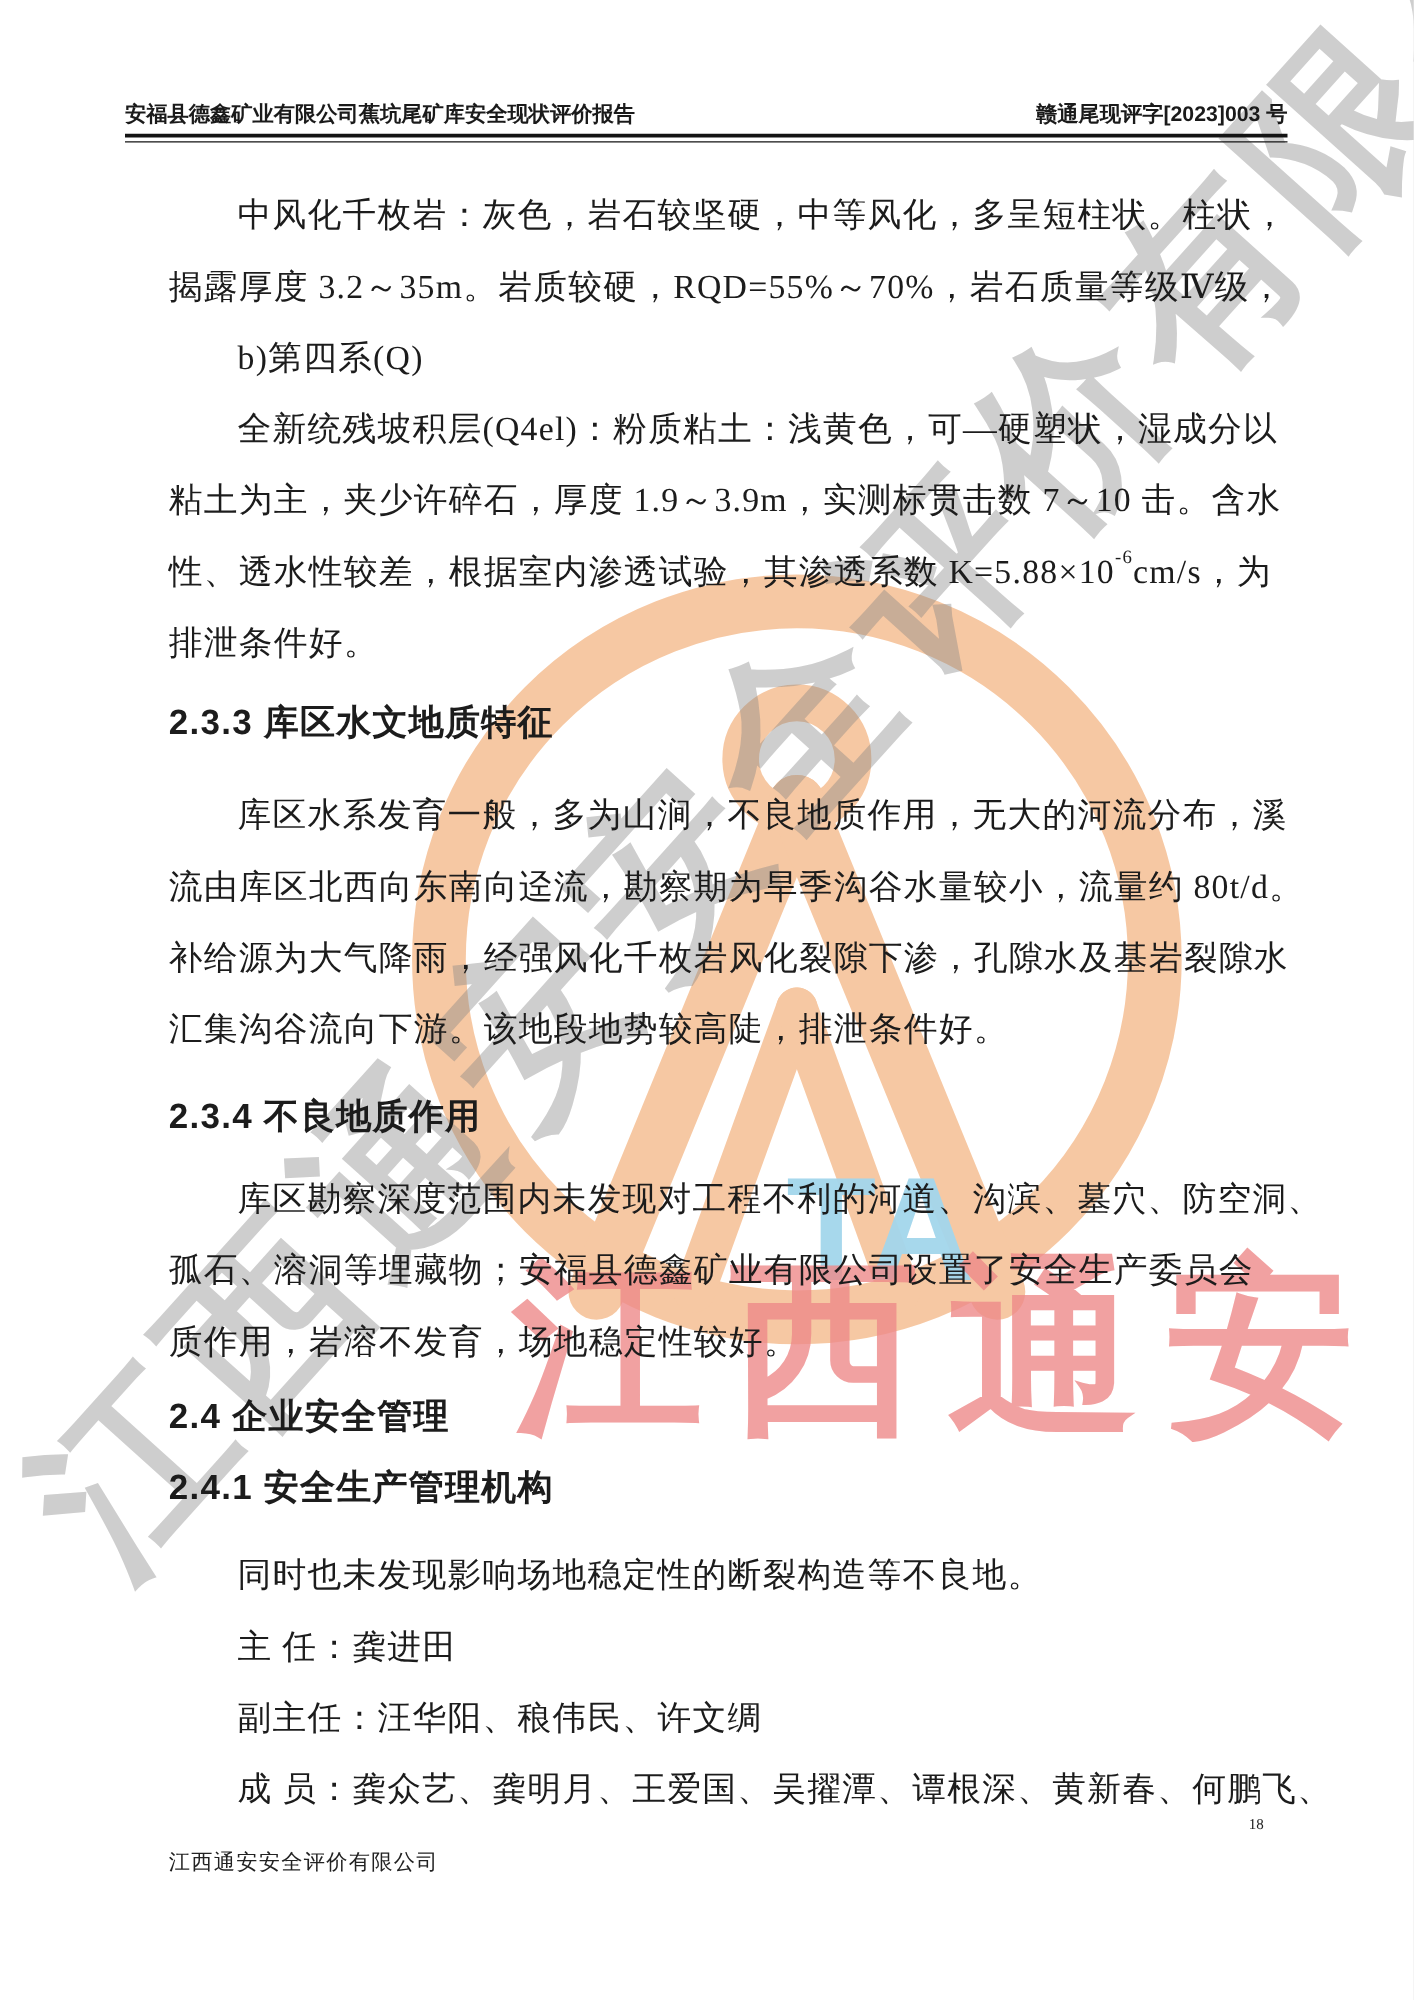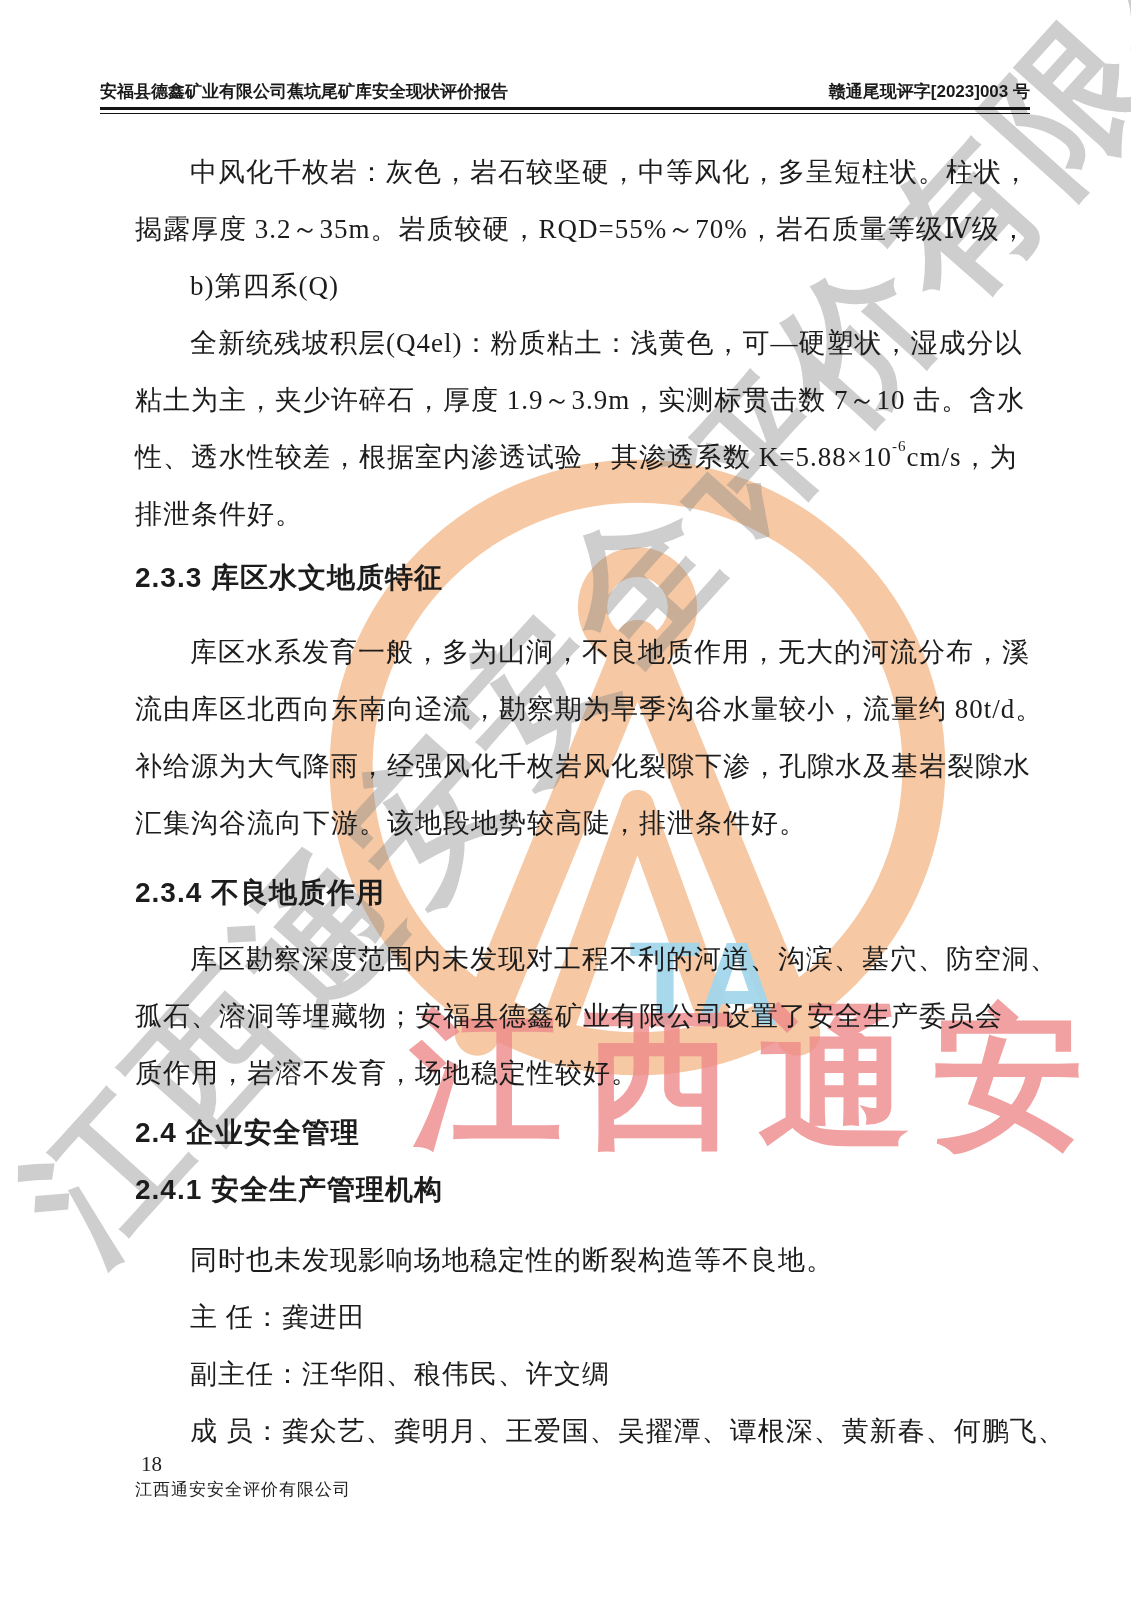--- a/index.html
+++ b/index.html
@@ -47,22 +47,22 @@
   .line{height:57px;display:flex;align-items:center;white-space:nowrap;letter-spacing:1px;}
   .indent{padding-left:55px;}
   .heading{
     font-family:"Liberation Sans","DejaVu Sans",sans-serif;
     font-weight:700;font-size:28px;letter-spacing:1px;
   }
   .sup{font-size:15px;vertical-align:super;position:relative;top:-11px;}
   .mt1{margin-top:6px}.mt2{margin-top:18px}.mt3{margin-top:12px}
   .mt4{margin-top:10px}.mt5{margin-top:2px}.mt6{margin-top:14px}
   .pagenum{
-    position:absolute;left:141px;width:860px;top:1452px;text-align:left;
-    font-size:21px;color:#222;
+    position:absolute;left:151px;width:860px;top:1452px;text-align:right;
+    font-size:12px;color:#222;
   }
   .footer{
     position:absolute;left:135px;top:1478px;font-size:17px;color:#222;
     letter-spacing:1px;
   }
 </style>
 </head>
 <body>
 
 <div class="page">

